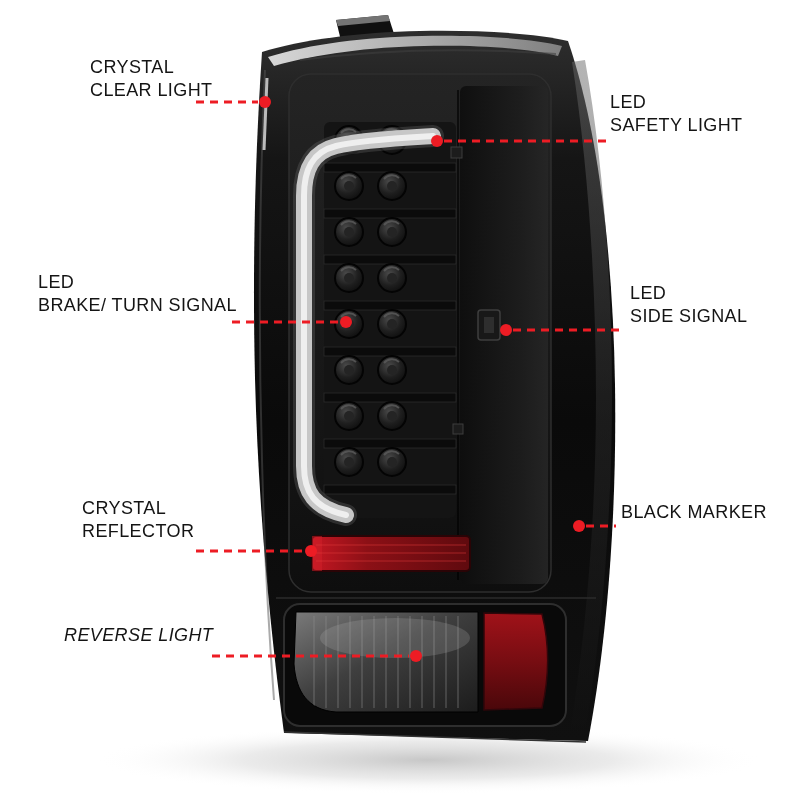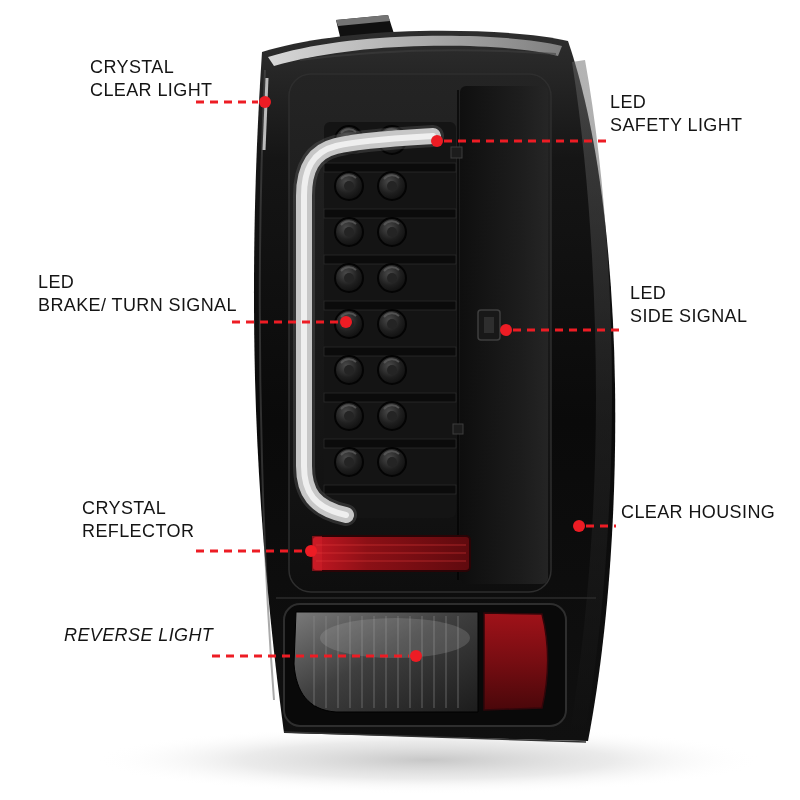--- a/index.html
+++ b/index.html
@@ -252,20 +252,20 @@
     <span>LED</span>
     <span>SIDE SIGNAL</span>
   </div>
 
   <div class="callout" style="left:82px; top:497px;">
     <span>CRYSTAL</span>
     <span>REFLECTOR</span>
   </div>
 
   <div class="callout" style="left:621px; top:501px;">
-    <span>CLEAR HOUSING</span>
+    <span>BLACK MARKER</span>
   </div>
 
   <div class="callout" style="left:64px; top:624px;font-style:italic;">
     <span>REVERSE LIGHT</span>
   </div>
 
 </div>
 
 </body></html>

